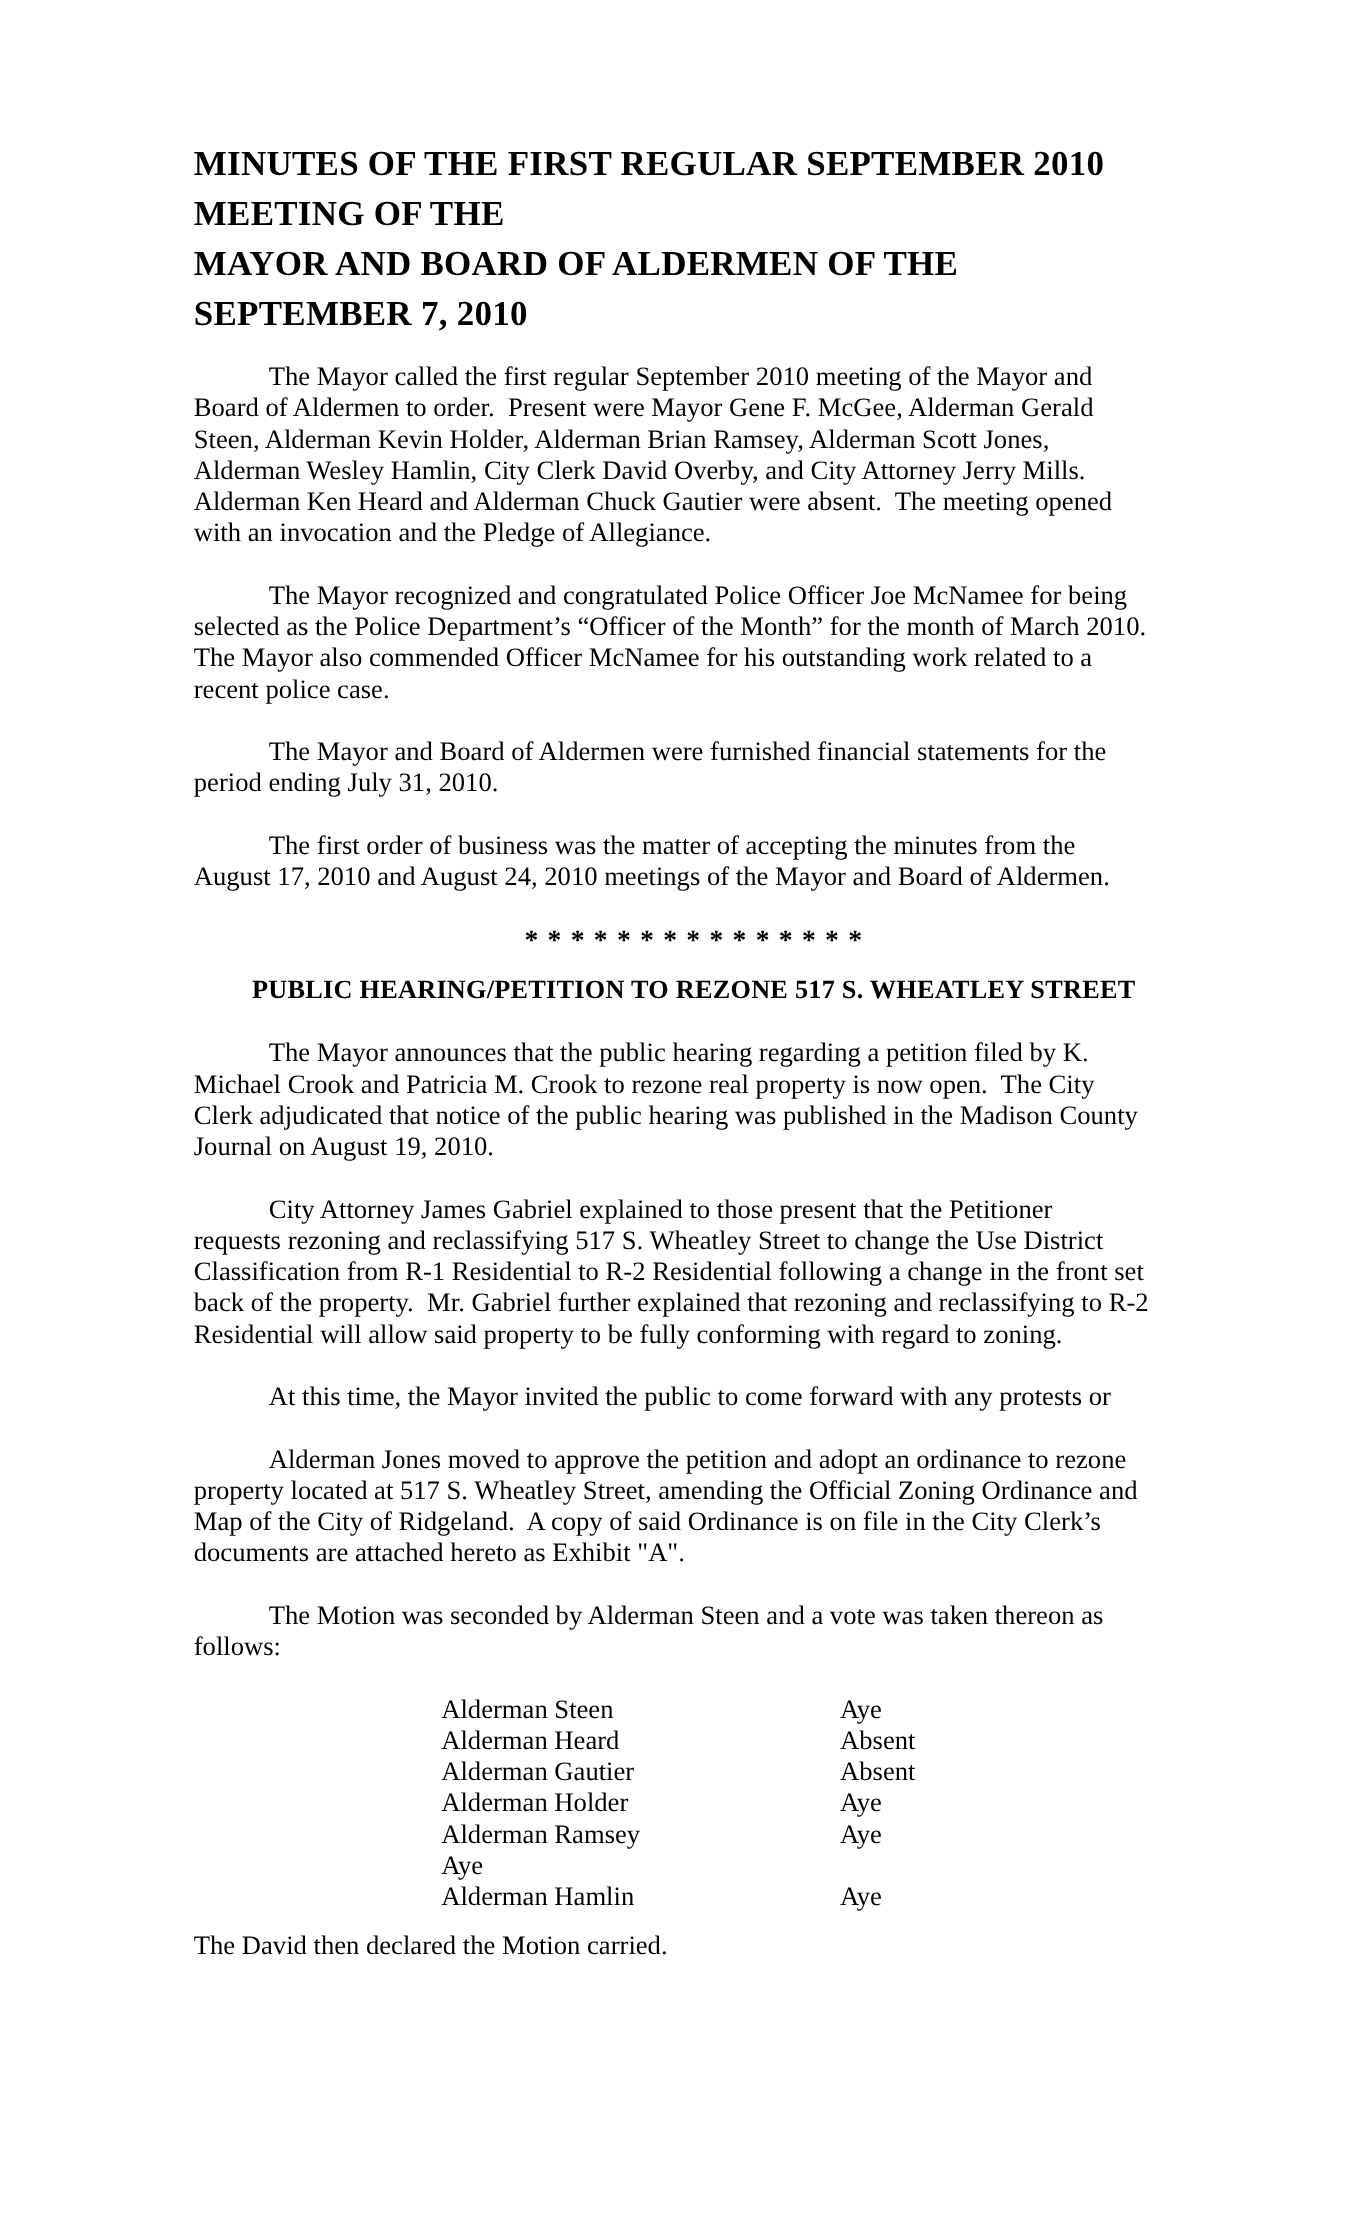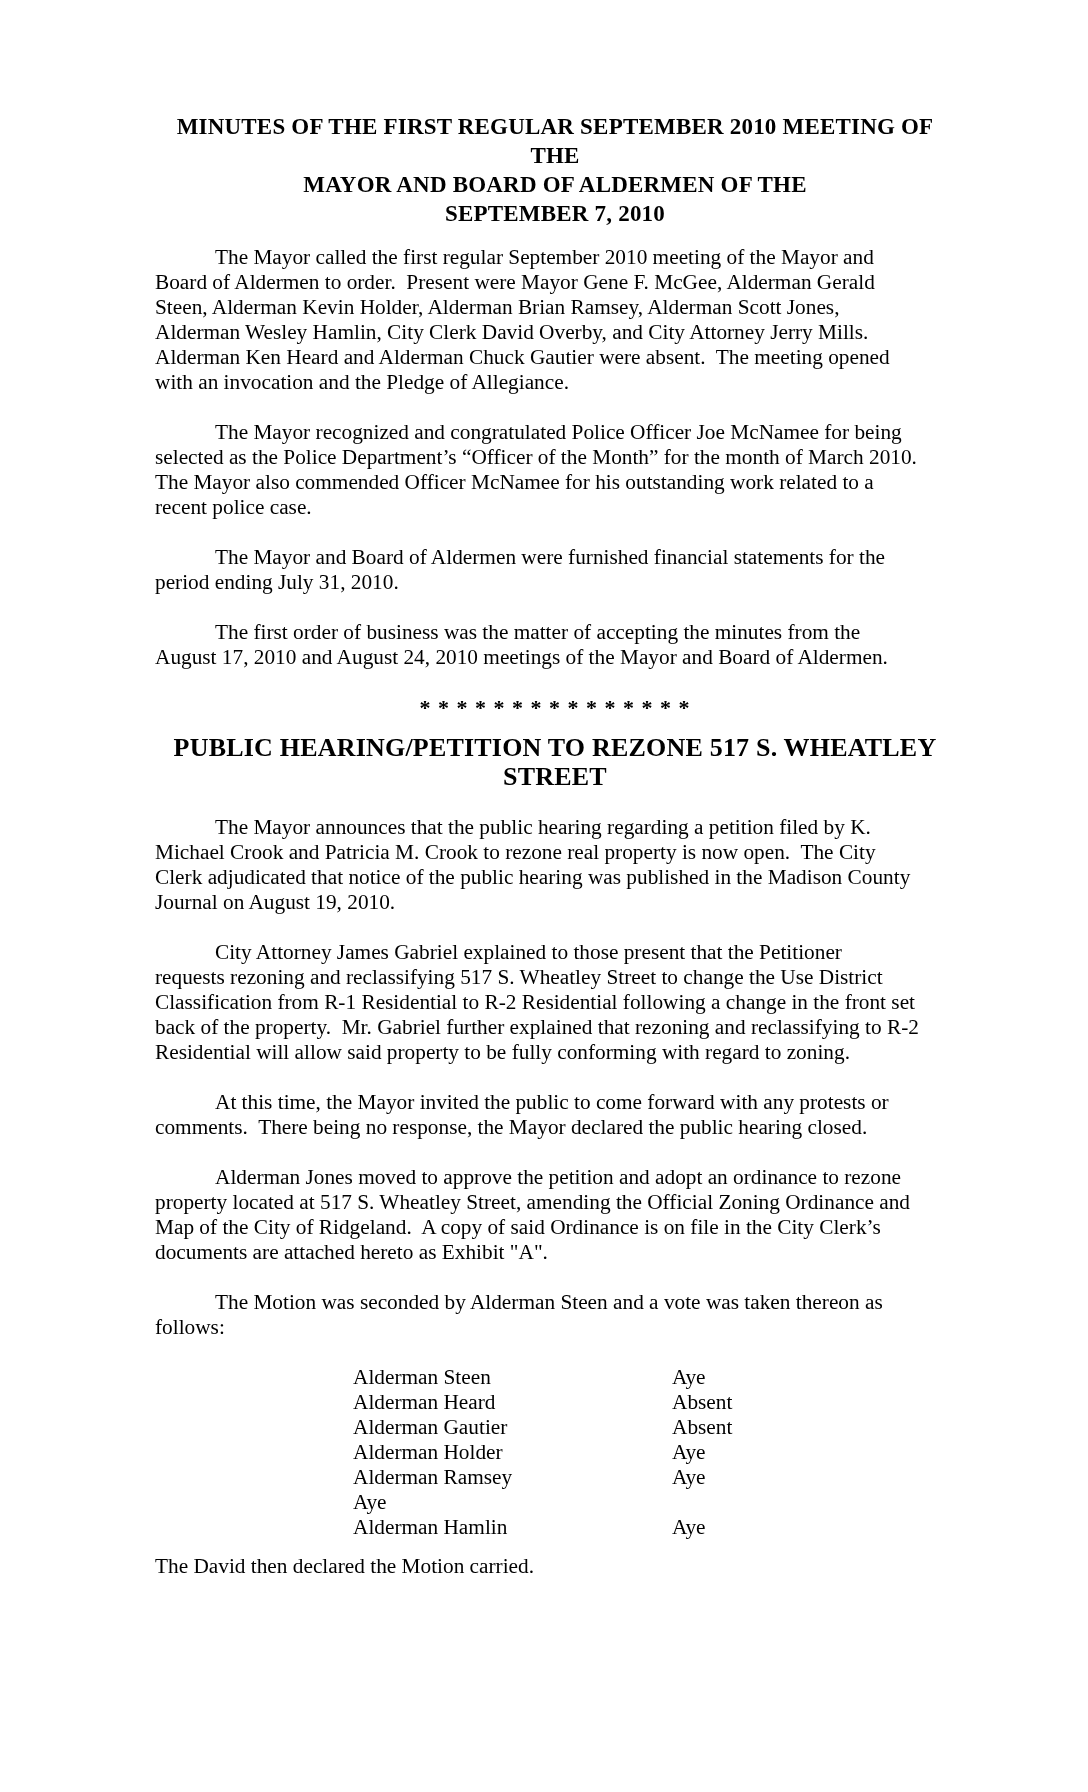--- a/index.html
+++ b/index.html
@@ -16,23 +16,23 @@
   }
   .page {
     box-sizing: border-box;
     width: 1088px;
     height: 1792px;
     padding: 112px 133px 0 155px;
     background: #ffffff;
   }
   .doc-title {
     font-weight: bold;
-    font-size: 23px;
-    line-height: 29px;
-    text-align: center;
+    font-size: 28px;
+    line-height: 40px;
+    text-align: left;
     letter-spacing: 0.2px;
   }
   .doc-body {
     margin-top: 17px;
     font-size: 21.3px;
     line-height: 25px;
   }
   .para {
     margin: 0 0 25px 0;
   }
@@ -45,21 +45,21 @@
   .divider {
     text-align: center;
     font-weight: bold;
     font-size: 22px;
     line-height: 25px;
     margin: 0 0 13px 0;
     letter-spacing: 1px;
   }
   .section-heading {
     font-weight: bold;
-    font-size: 26px;
+    font-size: 21px;
     line-height: 29px;
     text-align: center;
     margin: 0 0 24px 0;
     letter-spacing: 0.2px;
   }
   .vote-roll {
     margin: 0 0 14px 0;
   }
   .vote-row {
     display: flex;
@@ -129,21 +129,20 @@
         </div>
         <div class="para">
           <div class="line indent">City Attorney James Gabriel explained to those present that the Petitioner</div>
           <div class="line">requests rezoning and reclassifying 517 S. Wheatley Street to change the Use District</div>
           <div class="line">Classification from R-1 Residential to R-2 Residential following a change in the front set</div>
           <div class="line">back of the property.  Mr. Gabriel further explained that rezoning and reclassifying to R-2</div>
           <div class="line">Residential will allow said property to be fully conforming with regard to zoning.</div>
         </div>
         <div class="para">
           <div class="line indent">At this time, the Mayor invited the public to come forward with any protests or</div>
-          <div class="line">comments.  There being no response, the Mayor declared the public hearing closed.</div>
         </div>
         <div class="para">
           <div class="line indent">Alderman Jones moved to approve the petition and adopt an ordinance to rezone</div>
           <div class="line">property located at 517 S. Wheatley Street, amending the Official Zoning Ordinance and</div>
           <div class="line">Map of the City of Ridgeland.  A copy of said Ordinance is on file in the City Clerk’s</div>
           <div class="line">documents are attached hereto as Exhibit "A".</div>
         </div>
         <div class="para">
           <div class="line indent">The Motion was seconded by Alderman Steen and a vote was taken thereon as</div>
           <div class="line">follows:</div>

